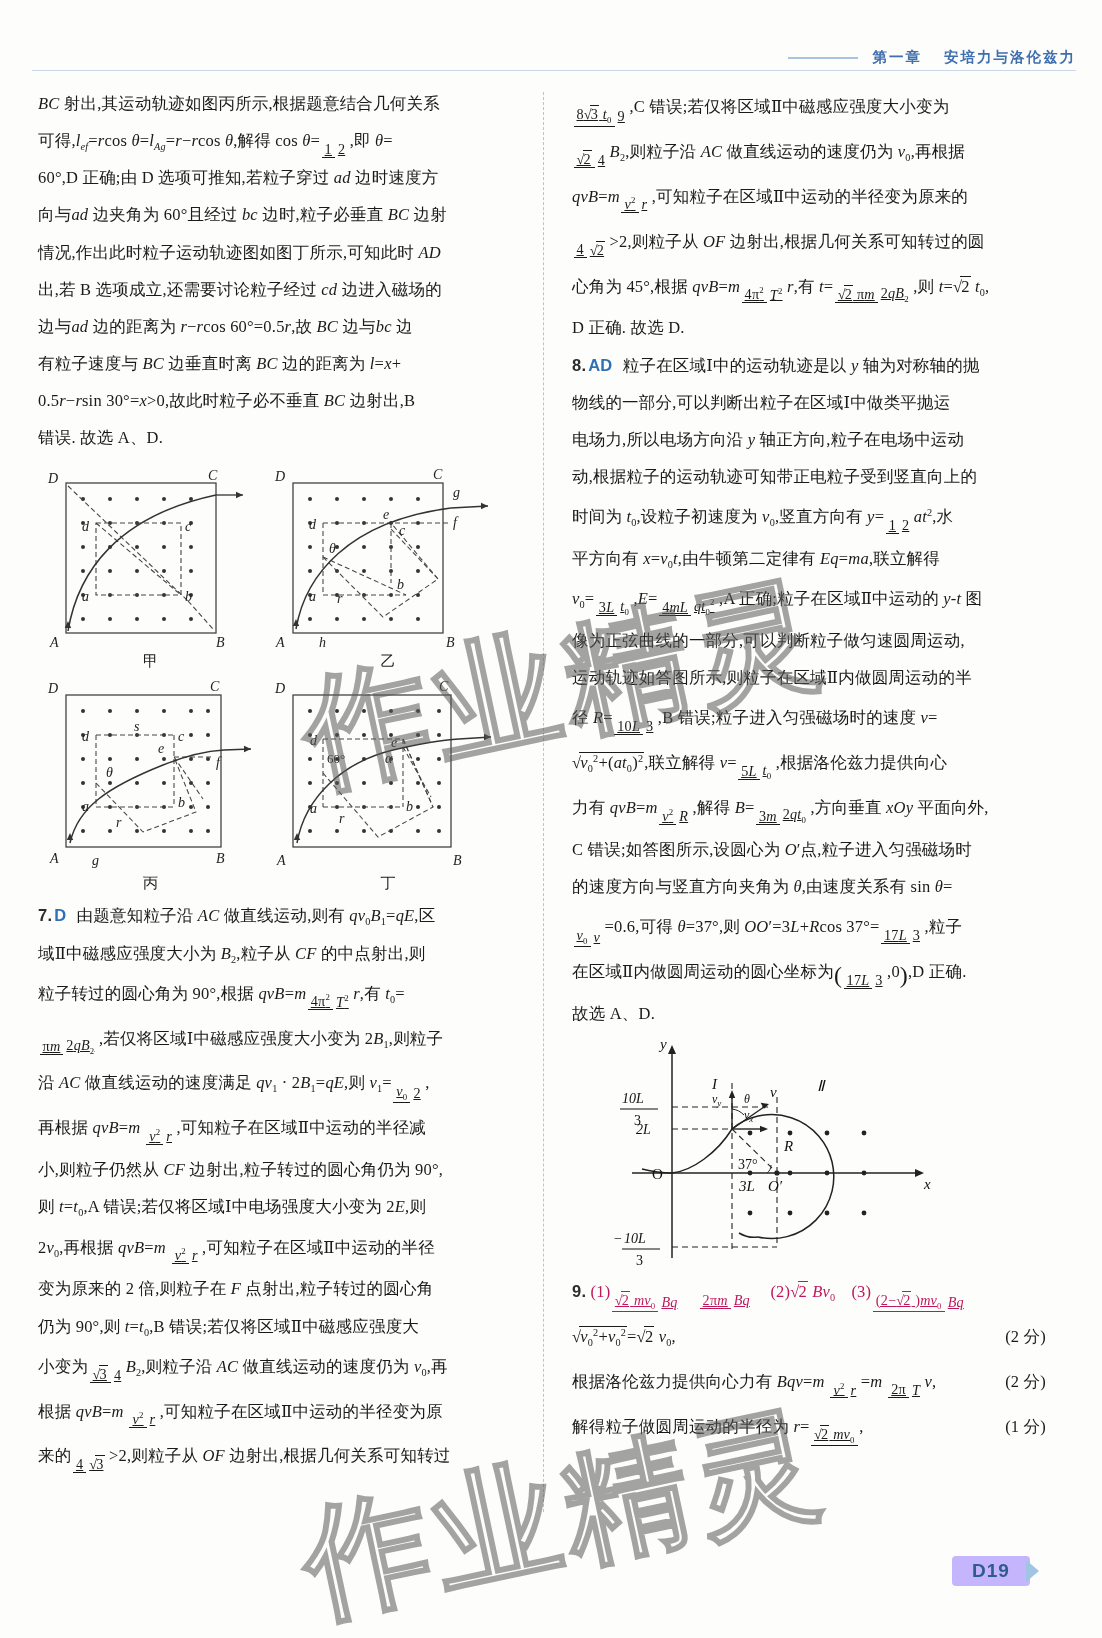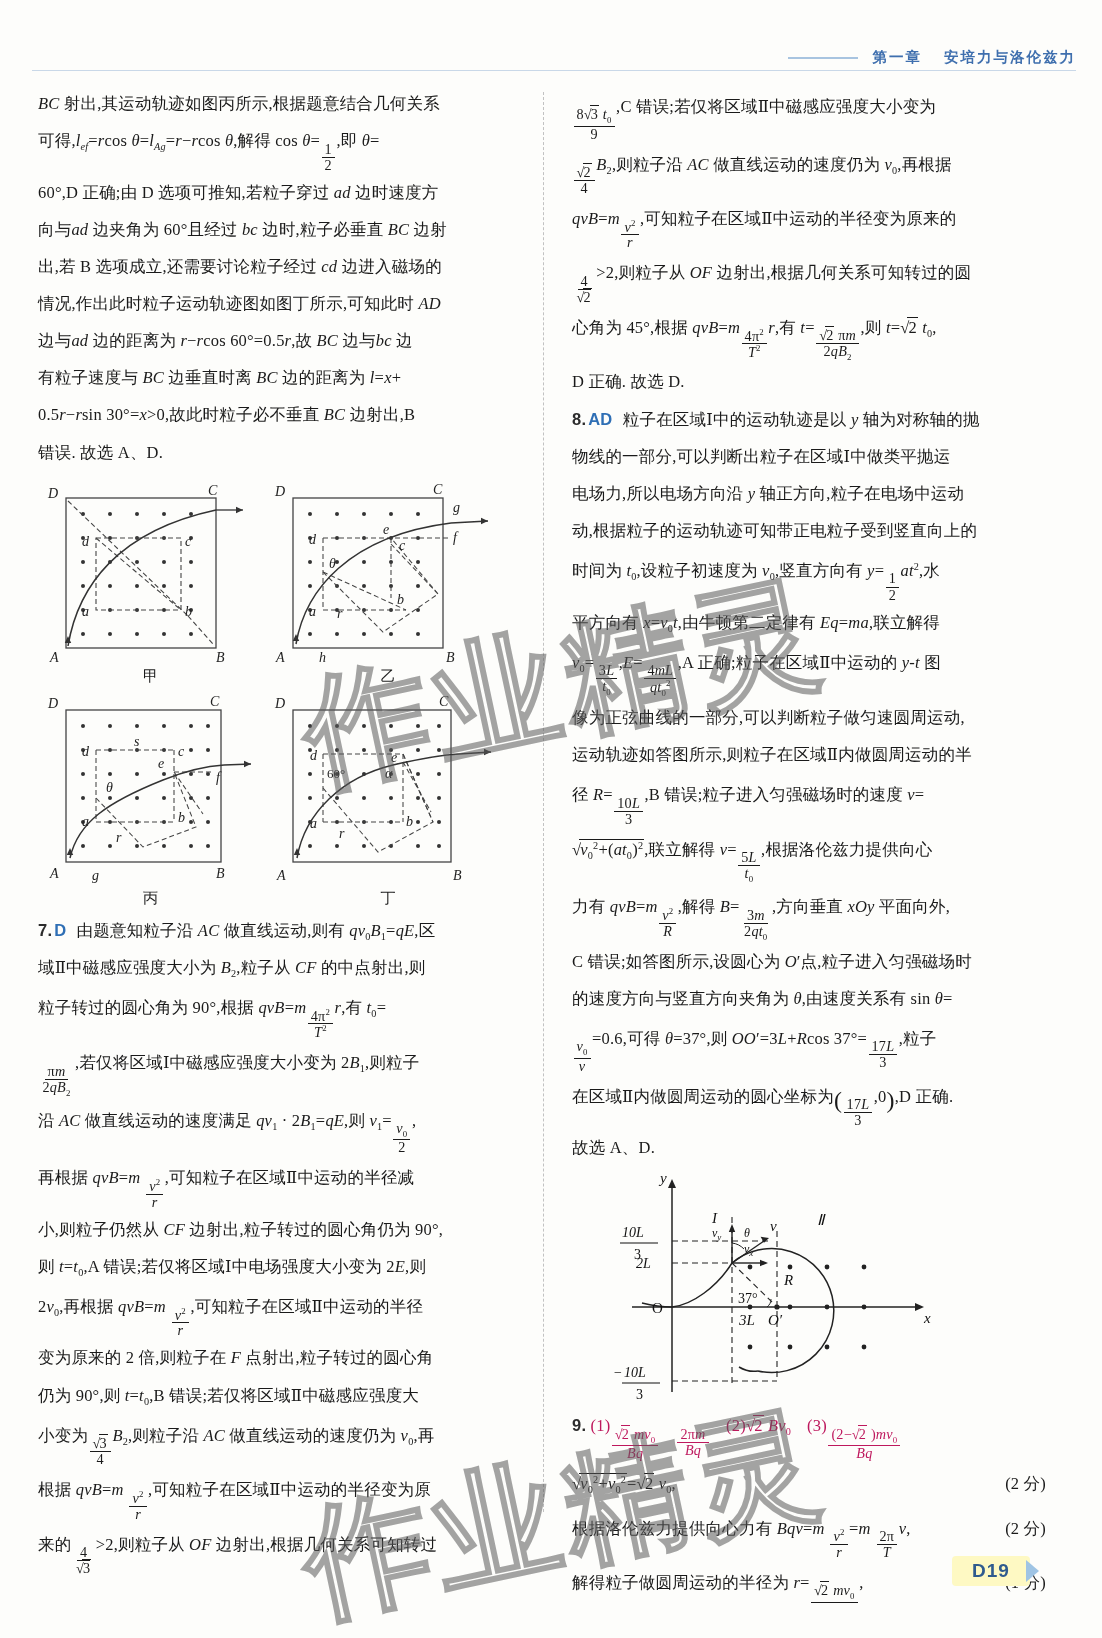--- a/index.html
+++ b/index.html
@@ -92,26 +92,26 @@
     font-size: 16.5px;
     color: #2f6fb5;
     margin: 0 6px 0 2px;
   }
   .blue { color: #be185d; }
   .gap { display: inline-block; width: 16px; }
 
   
   .frac {
     display: inline-flex;
-    flex-direction: column;
     align-items: center;
     vertical-align: -0.52em;
     font-size: 0.86em;
     line-height: 1.06;
     margin: 0 1.5px;
+    text-decoration: underline;
   }
   .frac > .n { padding: 0 3px; border-bottom: 1px solid currentColor; }
   .frac > .d { padding: 0 3px; }
   .sq {
     border-top: 1px solid currentColor;
     padding: 0 1px 0 1px;
     margin-left: -1px;
   }
   .rad { margin-right: -1px; }
   sup.ex { font-size: 0.62em; vertical-align: super; }
@@ -133,21 +133,21 @@
   }
   svg { display: block; }
 
   
   #pagenum {
     position: absolute;
     left: 952px;
     top: 1556px;
     width: 78px;
     height: 30px;
-    background: #fef9c3;
+    background: #c4b5fd;
     border-radius: 4px;
     font-family: "Liberation Sans", "DejaVu Sans", sans-serif;
     font-weight: bold;
     font-size: 19px;
     color: #2f5b8e;
     display: flex;
     align-items: center;
     justify-content: center;
     letter-spacing: 1px;
   }
@@ -210,24 +210,24 @@
           <span class="d">2</span>
         </span>,即 <i>θ</i>=
     </p>
     <p class="tx">
       60°,D 正确;由 D 选项可推知,若粒子穿过 <i>ad</i> 边时速度方
     </p>
     <p class="tx">
       向与<i>ad</i> 边夹角为 60°且经过 <i>bc</i> 边时,粒子必垂直 <i>BC</i> 边射
     </p>
     <p class="tx">
+      情况,作出此时粒子运动轨迹图如图丁所示,可知此时 <i>AD</i>
+    </p>
+    <p class="tx">
       出,若 B 选项成立,还需要讨论粒子经过 <i>cd</i> 边进入磁场的
-    </p>
-    <p class="tx">
-      情况,作出此时粒子运动轨迹图如图丁所示,可知此时 <i>AD</i>
     </p>
     <p class="tx">
       边与<i>ad</i> 边的距离为 <i>r</i>−<i>r</i>cos 60°=0.5<i>r</i>,故 <i>BC</i> 边与<i>bc</i> 边
     </p>
     <p class="tx">
       有粒子速度与 <i>BC</i> 边垂直时离 <i>BC</i> 边的距离为 <i>l</i>=<i>x</i>+
     </p>
     <p class="tx">
       0.5<i>r</i>−<i>r</i>sin 30°=<i>x</i>&gt;0,故此时粒子必不垂直 <i>BC</i> 边射出,B
     </p>

